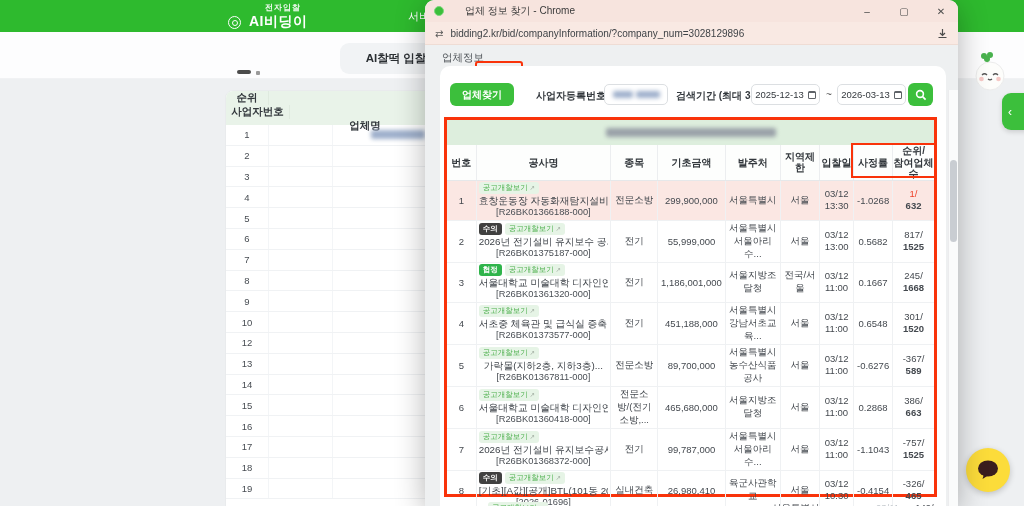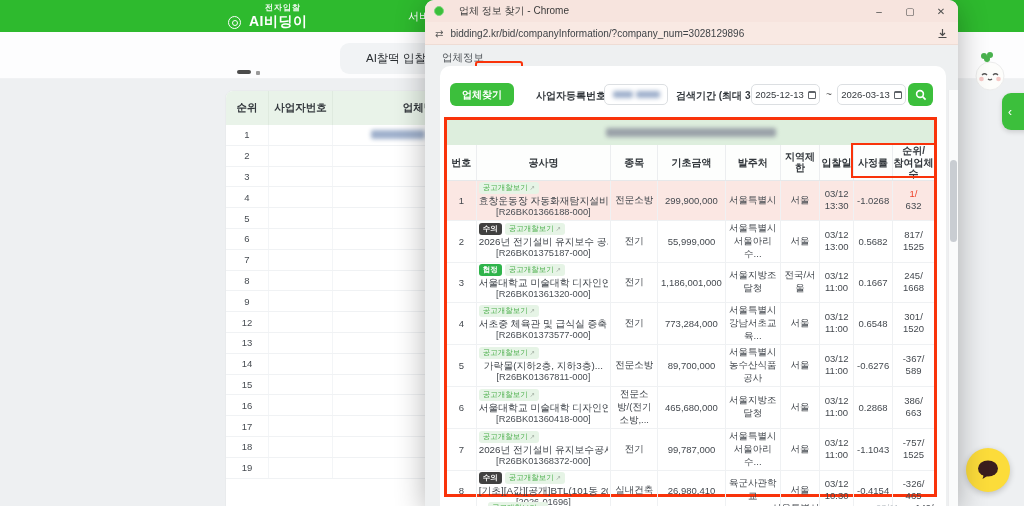--- a/index.html
+++ b/index.html
@@ -11,41 +11,41 @@
   .green-header { position:absolute; left:0; top:0; width:1024px; height:32px; background:#2eba2e; }
   .brand { position:absolute; left:228px; top:2px; width:110px; text-align:center; color:#fff; }
   .brand .t { font-size:8px; font-weight:bold; opacity:.95; letter-spacing:1px; }
   .brand .row { display:flex; align-items:center; justify-content:flex-start; gap:8px; }
   .brand .logo-circle { width:13px; height:13px; border:1.6px solid #fff; border-radius:50%; position:relative; }
   .brand .logo-circle:after { content:""; position:absolute; left:3px; top:3px; width:4px; height:4px; border:1.2px solid #fff; border-radius:50%; }
   .brand .n { font-size:14px; font-weight:bold; letter-spacing:.5px; }
   .nav-service { position:absolute; left:408px; top:9px; color:#fff; font-size:11px; }
 
   .white-band { position:absolute; left:0; top:32px; width:1024px; height:47px; background:#fdfdfe; border-bottom:1px solid #f1f2f4; }
-  .ai-pill { position:absolute; left:340px; top:43px; width:112px; height:31px; background:#f1f3f5; border-radius:9px; display:flex; align-items:center; justify-content:center; font-size:11.5px; color:#2b2f33; }
+  .ai-pill { position:absolute; left:340px; top:43px; width:112px; height:31px; background:#f1f3f5; border-radius:9px; display:flex; align-items:center; justify-content:center; font-size:11.5px; color:#2b2f33;font-weight:bold; }
   .frag1 { position:absolute; left:237px; top:70px; width:14px; height:4px; background:#4b4b4b; border-radius:2px; }
   .frag2 { position:absolute; left:256px; top:71px; width:4px; height:4px; background:#9a9a9a; border-radius:1px; }
 
   
   .left-card { position:absolute; left:225px; top:90px; width:280px; height:430px; background:#fff; border:1px solid #e9ebed; border-radius:8px 8px 0 0; overflow:hidden; }
-  .lt-head { display:flex; height:34px; background:#e9f3e9; }
+  .lt-head { display:flex; height:34px; background:#e9f3e9;flex-direction:column; }
   .lt-head div { display:flex; align-items:center; justify-content:center; font-size:10.5px; font-weight:bold; color:#33383d; border-right:1px solid #dfeadf; }
   .lt-row { display:flex; height:20.8px; border-bottom:1px solid #f0f2f4; }
   .lt-row div { display:flex; align-items:center; justify-content:center; font-size:9.5px; color:#474c52; border-right:1px solid #f3f5f7; }
   .c1 { width:43px; } .c2 { width:64px; } .c3 { flex:1; border-right:none !important; }
   .blur-bar { background:#9fb0cc; border-radius:2px; filter:blur(2px); }
   .company-link { color:#4a72d0; font-size:9.5px; margin-left:4px; }
 
   
   .side-tab { position:absolute; left:1002px; top:93px; width:26px; height:37px; background:#3cbf3c; border-radius:9px 0 0 9px; color:#fff; font-size:12px; display:flex; align-items:center; padding-left:6px; box-shadow:0 2px 5px rgba(0,0,0,.15); }
   .kakao-btn { position:absolute; left:966px; top:448px; width:44px; height:44px; background:#fcdc3a; border-radius:50%; display:flex; align-items:center; justify-content:center; box-shadow:0 2px 6px rgba(0,0,0,.2); }
 
   
   .popup { position:absolute; left:425px; top:0; width:533px; height:506px; border-radius:9px 9px 0 0; box-shadow:0 6px 30px rgba(0,0,0,.30); overflow:hidden; background:#eef0f1; }
-  .titlebar { position:absolute; left:0; top:0; width:100%; height:22px; background:#f7e4de; border-radius:9px 9px 0 0; display:flex; align-items:center; padding:0 9px; gap:15px; }
+  .titlebar { position:absolute; left:0; top:0; width:100%; height:22px; background:#f7e4de; border-radius:9px 9px 0 0; display:flex; align-items:center; padding:0 9px; gap:21px; }
   .favicon { width:10px; height:10px; border-radius:50%; background:#3bbf3b; border:1.5px solid #7ed67e; }
   .win-title { font-size:10px; color:#3b3b3b; flex:1; }
   .win-btn { color:#4c4c4c; font-size:10px; width:16px; text-align:center; }
   .urlbar { position:absolute; left:0; top:22px; width:100%; height:23px; background:#f9e9e3; display:flex; align-items:center; padding:0 10px; gap:7px; border-bottom:1px solid #efdcd4; }
   .swap-ic { font-size:10px; color:#5a5a5a; }
   .url-text { font-size:10px; color:#3f4347; flex:1; }
   .popup-content { position:absolute; left:0; top:45px; width:100%; height:461px; background:#eef0f1; }
 
   .tab1 { position:absolute; left:17px; top:6px; font-size:10.5px; color:#4e5358; }
   .tab2-box { position:absolute; left:50px; top:16px; border:2.5px solid #f9330a; border-radius:3px; padding:2px 1px; background:transparent; }
@@ -75,21 +75,21 @@
   .badges { display:flex; gap:3px; margin-bottom:1px; }
   .badge { font-size:7.5px; padding:1px 4px; border-radius:3px; white-space:nowrap; }
   .badge.link { background:#e6f4e6; color:#4db04d; }
   .badge.link .ext { color:#9aa59a; font-size:6.5px; }
   .badge.orange { background:#404040; color:#fff; font-weight:bold; }
   .badge.green { background:#2fb44b; color:#fff; font-weight:bold; }
   .r-title { font-size:9.8px; color:#3f444a; line-height:1.15; white-space:nowrap; overflow:hidden; }
   .r-code { font-size:9.3px; color:#4a4f55; line-height:1.2; }
   td.amt { text-align:right; padding-right:6px; }
   td.date { color:#c3c8cd; line-height:1.25; }
-  .rank-top { line-height:1.25; } .rank-bot { line-height:1.25; }
+  .rank-top { line-height:1.25; } .rank-bot { line-height:1.25;font-weight:bold; }
   .red-rank { color:#ef4129; }
   .hdr-redbox { position:absolute; right:-2px; top:23px; width:85px; height:35px; border:2.5px solid #f9330a; pointer-events:none; }
 
   .partial-row { position:absolute; left:4px; top:434px; width:493px; height:11px; overflow:hidden; }
   .partial-row .badge { position:absolute; top:2px; }
   .p-agency { position:absolute; left:328px; top:2px; font-size:9.5px; color:#44494f; }
   .p-date { position:absolute; left:432px; top:2px; font-size:9.5px; color:#c3c8cd; }
   .p-rank { position:absolute; left:468px; top:2px; font-size:9.5px; color:#44494f; }
 
   .scroll-track { position:absolute; right:0; top:45px; width:10px; height:461px; background:#fafbfb; border-left:1px solid #ececee; }
@@ -163,20 +163,25 @@
           <div class="c2"></div>
           <div class="c3"></div>
         </div>
         <div class="lt-row">
           <div class="c1">8</div>
           <div class="c2"></div>
           <div class="c3"></div>
         </div>
         <div class="lt-row">
           <div class="c1">9</div>
+          <div class="c2"></div>
+          <div class="c3"></div>
+        </div>
+        <div class="lt-row">
+          <div class="c1">10</div>
           <div class="c2"></div>
           <div class="c3"></div>
         </div>
         <div class="lt-row">
           <div class="c1">12</div>
           <div class="c2"></div>
           <div class="c3"></div>
         </div>
         <div class="lt-row">
           <div class="c1">13</div>
@@ -395,21 +400,21 @@
                 <tr>
                   <td>4</td>
                   <td class="name">
                     <div class="badges">
                       <span class="badge link">공고개찰보기<span class="ext"> ↗</span></span>
                     </div>
                     <div class="r-title">서초중 체육관 및 급식실 증축 전기공...</div>
                     <div class="r-code">[R26BK01373577-000]</div>
                   </td>
                   <td>전기</td>
-                  <td class="amt">773,284,000</td>
+                  <td class="amt">451,188,000</td>
                   <td>서울특별시강남서초교육...</td>
                   <td>서울</td>
                   <td class="date">
                     <div>03/12</div>
                     <div>11:00</div>
                   </td>
                   <td>0.6548</td>
                   <td>
                     <div class="rank-top">301/</div>
                     <div class="rank-bot">1520</div>

